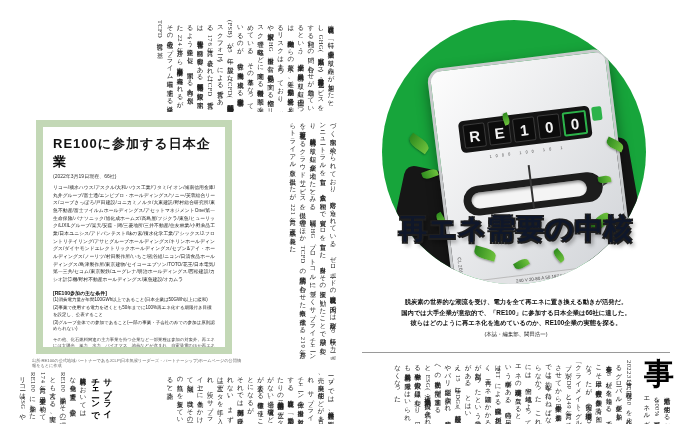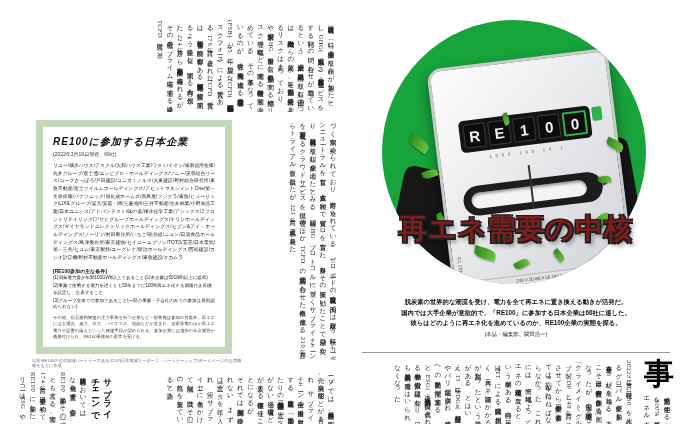--- a/index.html
+++ b/index.html
@@ -13,21 +13,21 @@
   .vtext{writing-mode:vertical-rl;text-orientation:mixed;overflow:hidden;
          font-size:6.5px;line-height:1.55;letter-spacing:.4px;color:#222;}
 
   .top-article{position:absolute;left:18px;top:20px;width:318px;height:92px;}
 
   
   .sidebar{position:absolute;left:36px;top:120px;width:196px;height:234px;
            background:#c3d8b6;padding:7px;box-sizing:border-box;}
   .sidebar-inner{background:#fff;width:100%;height:100%;box-sizing:border-box;
                  padding:8px 10px;overflow:hidden;font-family:"Liberation Sans",sans-serif;}
-  .sb-title{font-size:10px;font-weight:bold;letter-spacing:1px;color:#111;font-style:italic;}
+  .sb-title{font-size:13px;font-weight:bold;letter-spacing:1px;color:#111;}
   .sb-asof{font-size:5px;color:#333;margin-top:2px;}
   .sb-companies{font-size:4.8px;line-height:1.6;text-align:justify;color:#222;margin-top:5px;}
   .sb-cond-title{font-size:5px;font-weight:bold;margin-top:6px;color:#111;}
   .sb-cond{font-size:4.5px;line-height:1.45;margin:1.5px 0;color:#222;}
   .sb-note{font-size:4.3px;line-height:1.5;margin-top:4px;color:#444;text-align:justify;}
   .sb-source{position:absolute;left:32px;top:358px;width:212px;font-size:4.2px;color:#666;
              font-family:"Liberation Sans",sans-serif;}
 
   .mid-article{position:absolute;left:238px;top:118px;width:100px;height:242px;}
 
@@ -66,21 +66,21 @@
   .cl{position:absolute;left:4px;bottom:24px;writing-mode:vertical-rl;font-size:5px;color:#555;
       font-family:"Liberation Sans",sans-serif;}
   .mbottom{position:absolute;left:14px;bottom:5px;width:148px;height:11px;background:#e2e3e5;
            border:1px solid #bbb;font-size:4.5px;line-height:10px;text-align:center;color:#444;
            font-family:"Liberation Sans",sans-serif;border-radius:2px;}
   .leaf{position:absolute;width:22px;height:11px;background:linear-gradient(90deg,#2e8a1e,#6fc23d);
         border-radius:0 50% 0 50%;box-shadow:0 1px 2px rgba(0,0,0,.35);}
 
   .title{position:absolute;left:0;top:212px;width:344px;text-align:center;
          font-family:"Liberation Sans",sans-serif;font-weight:900;font-size:28px;line-height:33px;
-         color:#7f1d1d;letter-spacing:1px;
+         color:#0f172a;letter-spacing:1px;
          text-shadow:-1.5px -1.5px 0 #1e1e1e,1.5px -1.5px 0 #1e1e1e,-1.5px 1.5px 0 #1e1e1e,
                      1.5px 1.5px 0 #1e1e1e,3px 4px 4px rgba(0,0,0,.45);}
   .lead{position:absolute;left:0;top:297px;width:344px;text-align:center;
         font-family:"Liberation Sans",sans-serif;font-weight:bold;font-size:6.3px;line-height:1.7;color:#111;}
   .credit{font-size:5.4px;font-weight:normal;margin-top:1px;color:#222;}
   .divider{position:absolute;left:18px;top:352px;width:308px;border-top:1px solid #9a9a9a;}
 
   .rp-bottom{position:absolute;left:14px;top:358px;width:318px;height:66px;}
   .drop-cap{position:absolute;right:2px;top:0;font-size:30px;line-height:32px;font-weight:bold;
             color:#000;}

